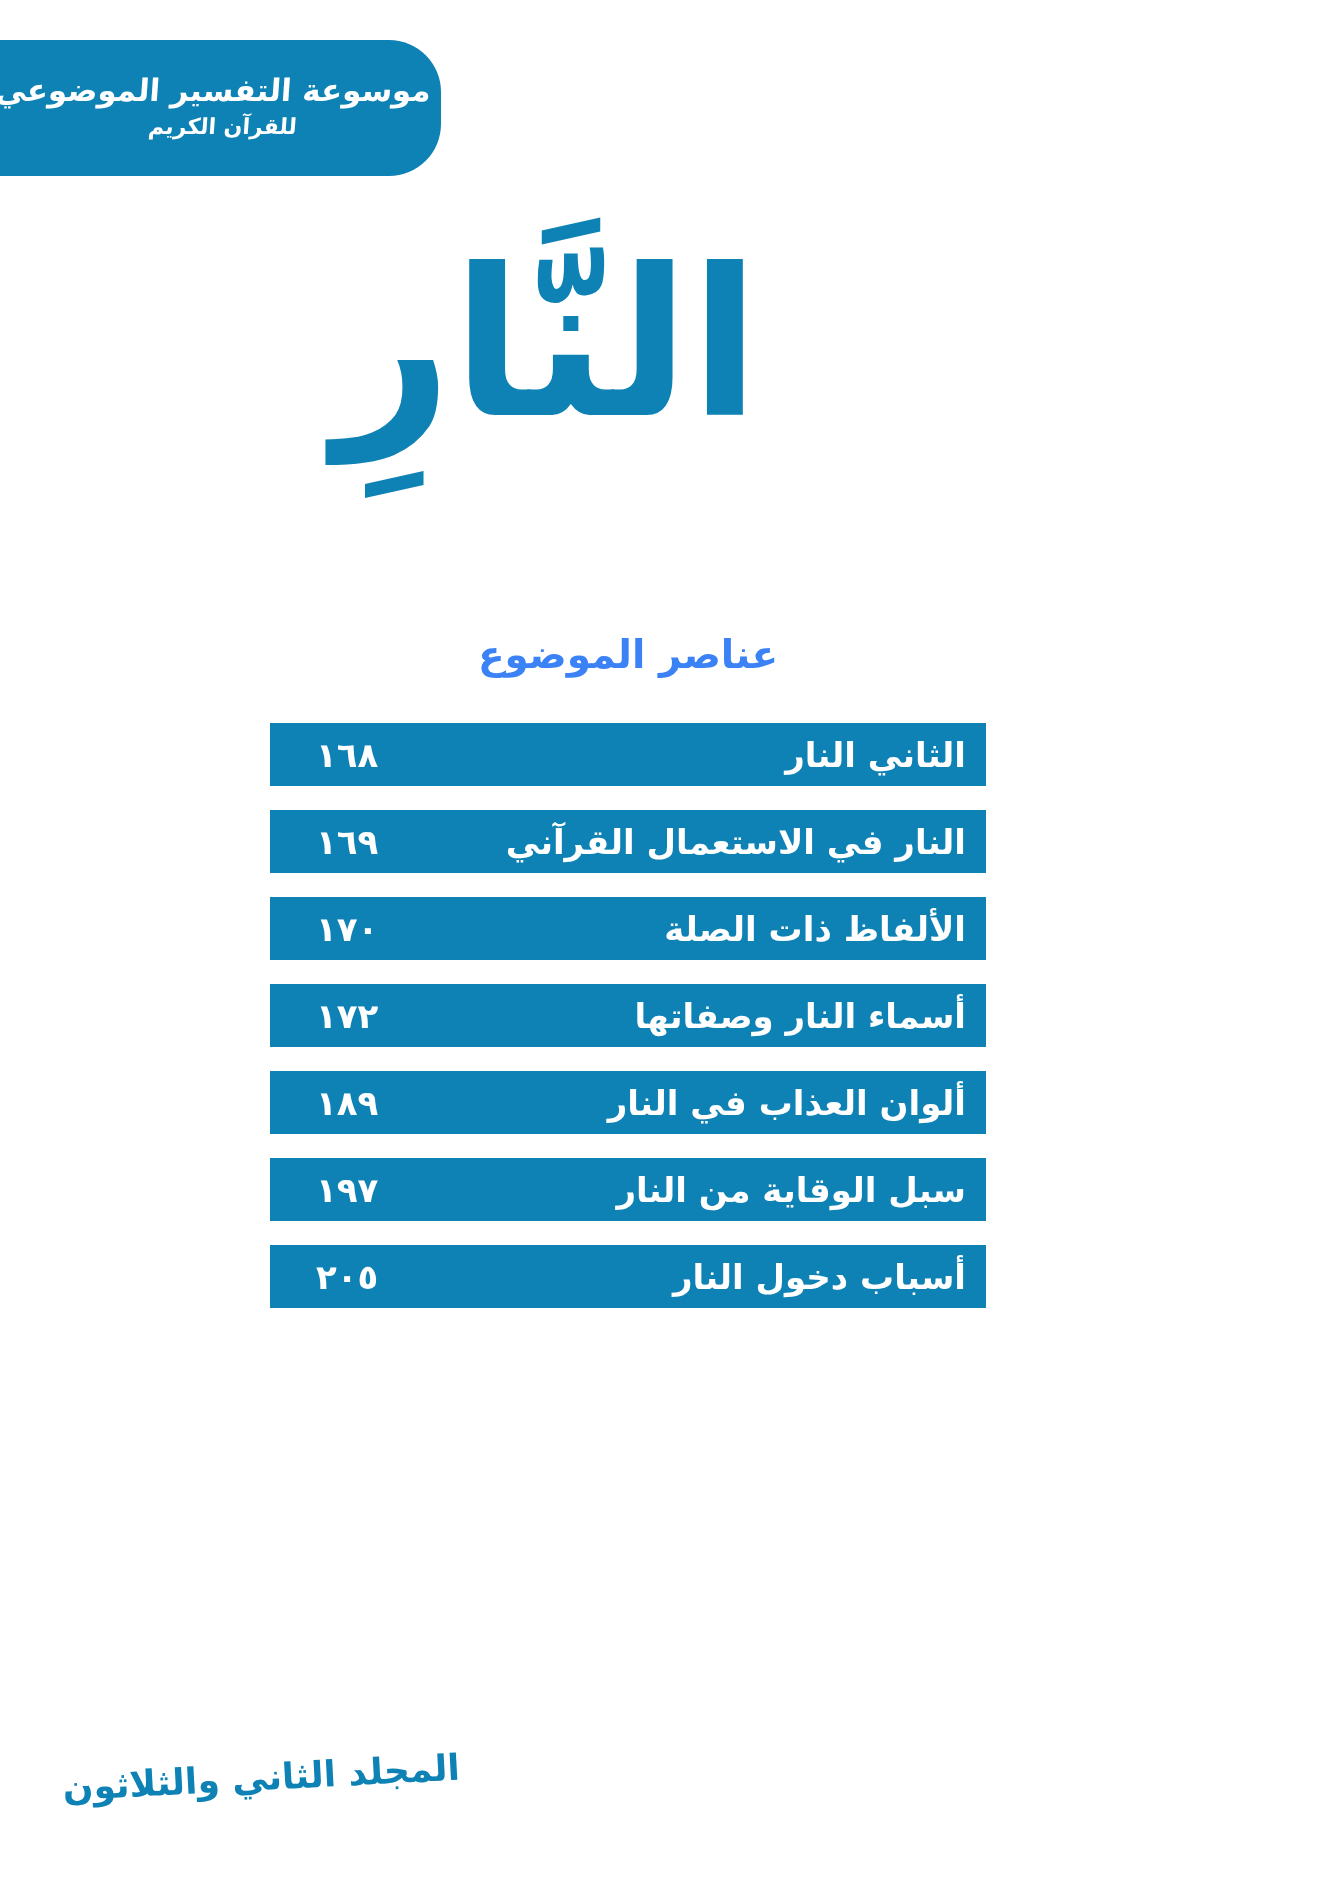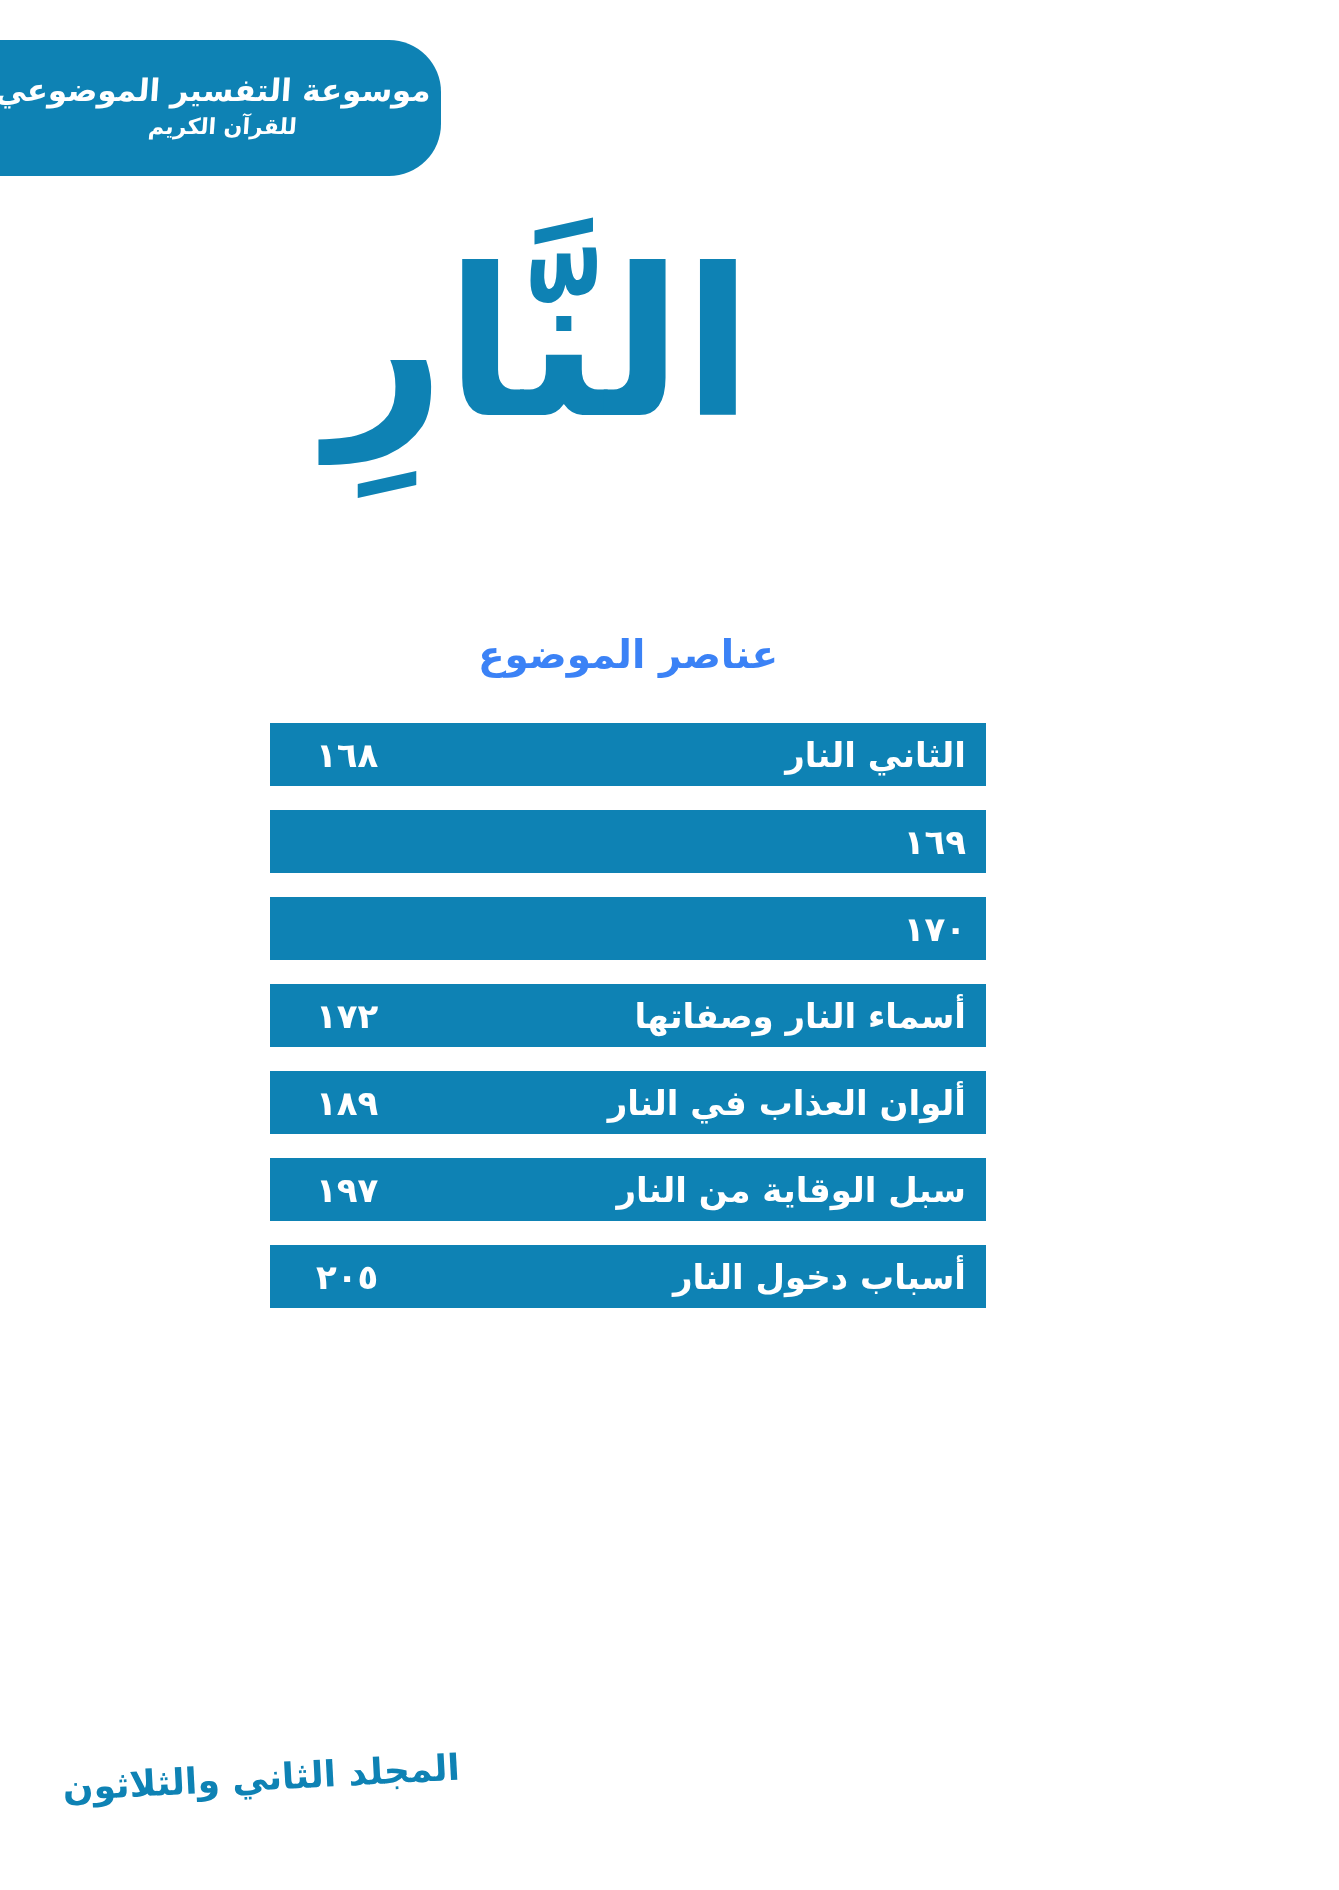--- a/index.html
+++ b/index.html
@@ -53,21 +53,20 @@
   
   .main-title {
     position: absolute;
     top: 196px;
     left: 320px;
     width: 440px;
     height: 340px;
     color: #0E82B4;
     font-size: 205px;
     font-weight: bold;
-    text-align: center;
     line-height: 1.45;
     direction: rtl;
     white-space: nowrap;
   }
 
   
   .toc-heading {
     position: absolute;
     top: 632px;
     left: 270px;
@@ -140,23 +139,25 @@
   <div class="main-title">النَّارِ</div>
 
   <div class="toc-heading">عناصر الموضوع</div>
 
   <div class="toc-list">
     <div class="toc-item">
       <span class="toc-label">الثاني النار</span>
       <span class="toc-page">١٦٨</span>
     </div>
     <div class="toc-item">
+      <span class="toc-label">النار في الاستعمال القرآني</span>
       <span class="toc-page">١٦٩</span>
     </div>
     <div class="toc-item">
+      <span class="toc-label">الألفاظ ذات الصلة</span>
       <span class="toc-page">١٧٠</span>
     </div>
     <div class="toc-item">
       <span class="toc-label">أسماء النار وصفاتها</span>
       <span class="toc-page">١٧٢</span>
     </div>
     <div class="toc-item">
       <span class="toc-label">ألوان العذاب في النار</span>
       <span class="toc-page">١٨٩</span>
     </div>

